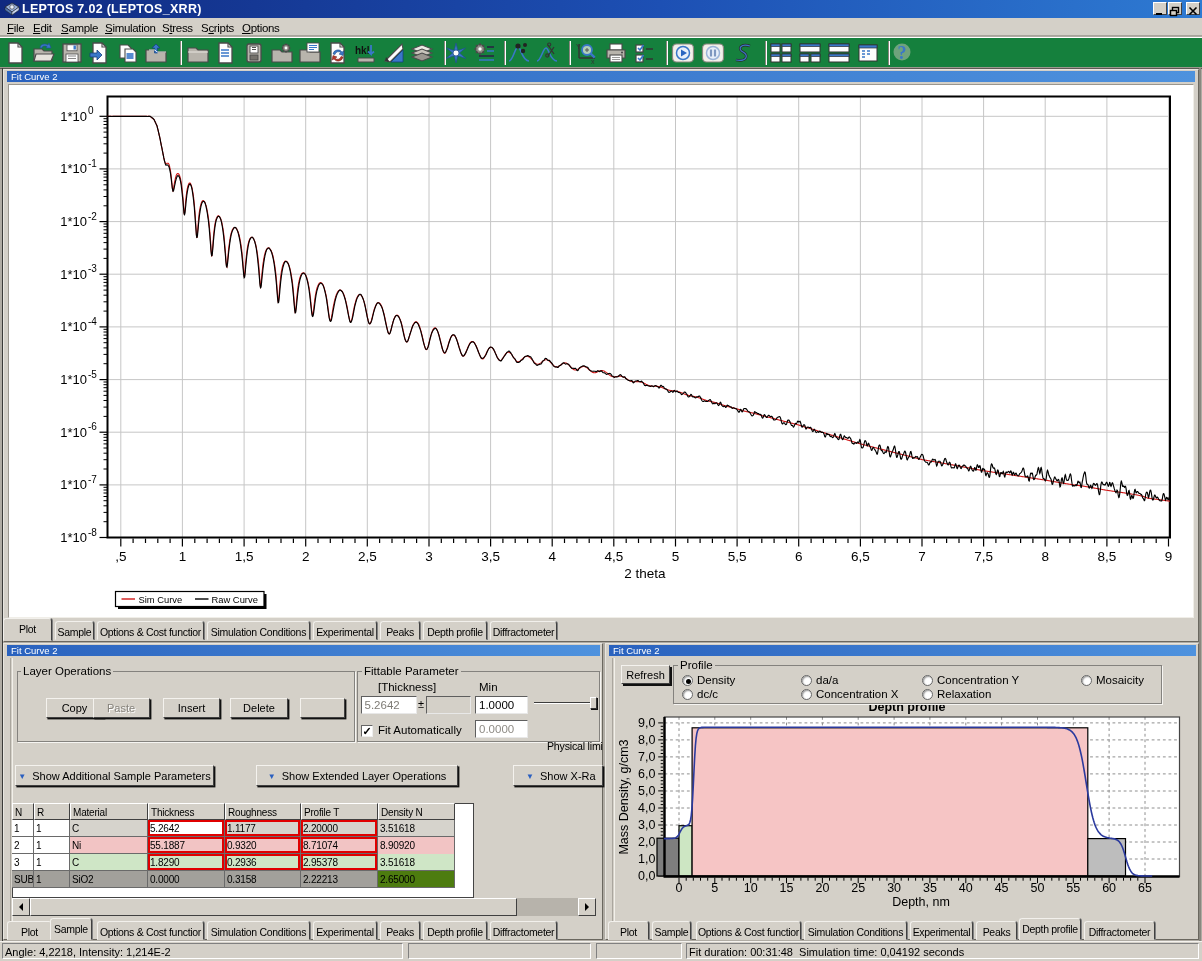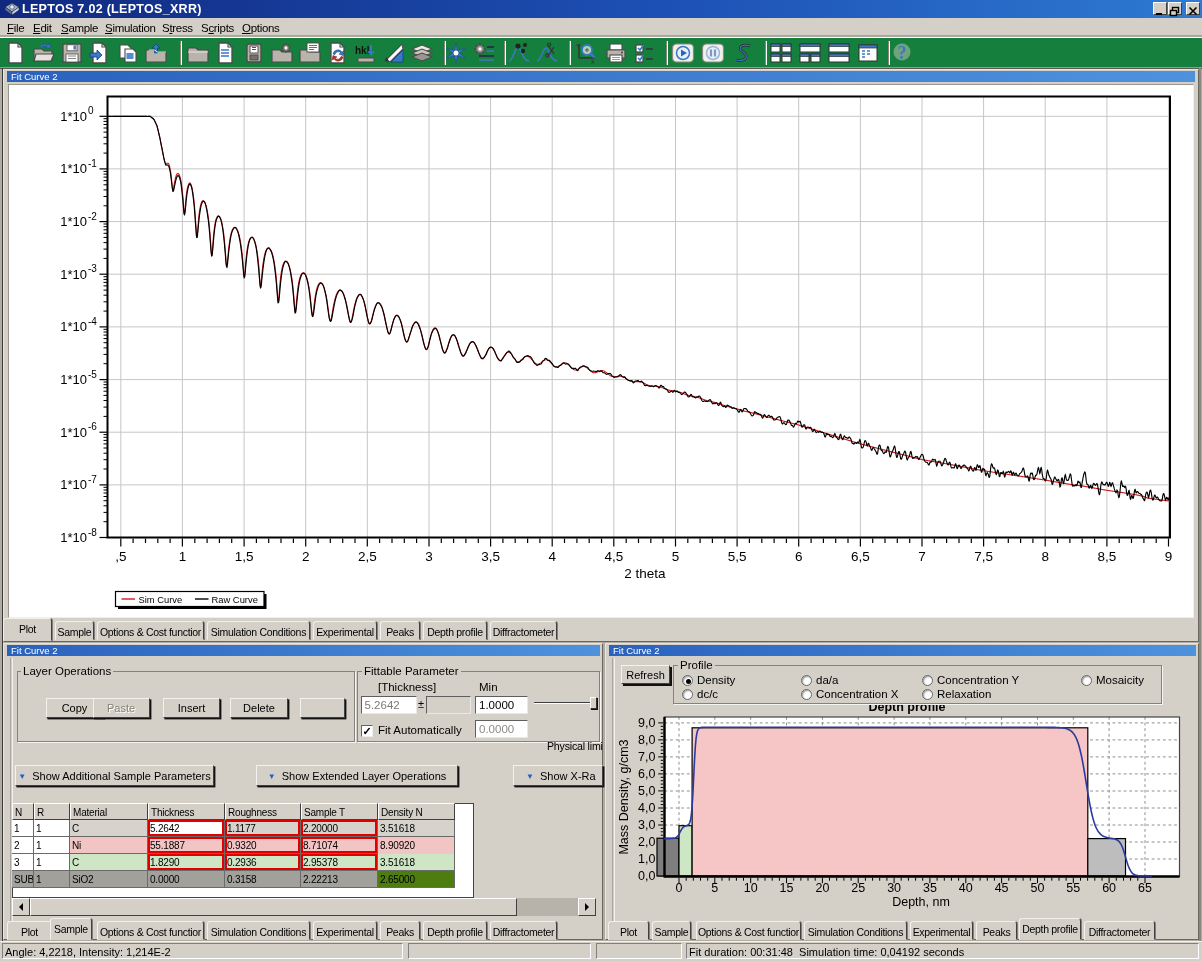--- a/index.html
+++ b/index.html
@@ -514,21 +514,21 @@
 <div class="abs" style="left:547px;top:724.5px;font-size:11.5px;width:65px;overflow:hidden;white-space:nowrap;font-size:10.6px;letter-spacing:-0.2px;margin-top:15px;">Physical limi</div>
 <div class="abs btn" style="left:15px;top:765px;width:199px;height:21px;padding-top:3.5px;"><span style="color:#2a5fc0;font-size:8px;vertical-align:1.5px;">▼</span>&nbsp; Show Additional Sample Parameters</div>
 <div class="abs btn" style="left:256px;top:765px;width:202px;height:21px;padding-top:3.5px;"><span style="color:#2a5fc0;font-size:8px;vertical-align:1.5px;">▼</span>&nbsp; Show Extended Layer Operations</div>
 <div class="abs btn" style="left:513px;top:765px;width:90px;height:21px;padding-top:3.5px;text-align:left;padding-left:12px;"><span style="color:#2a5fc0;font-size:8px;vertical-align:1.5px;">▼</span>&nbsp; Show X-Ra</div>
 <div class="abs" style="left:11.5px;top:802.5px;width:462px;height:95px;background:#fff;border:1px solid #444;"></div>
 <div class="cell hdr" style="left:12px;top:803px;width:22px;height:17px;">N</div>
 <div class="cell hdr" style="left:34px;top:803px;width:36px;height:17px;">R</div>
 <div class="cell hdr" style="left:70px;top:803px;width:78px;height:17px;">Material</div>
 <div class="cell hdr" style="left:148px;top:803px;width:77px;height:17px;">Thickness</div>
 <div class="cell hdr" style="left:225px;top:803px;width:76px;height:17px;">Roughness</div>
-<div class="cell hdr" style="left:301px;top:803px;width:77px;height:17px;">Sample T</div>
+<div class="cell hdr" style="left:301px;top:803px;width:77px;height:17px;">Profile T</div>
 <div class="cell hdr" style="left:378px;top:803px;width:77px;height:17px;">Density N</div>
 <div class="cell" style="left:12px;top:820px;width:22px;height:17px;background:#fff;">1</div>
 <div class="cell" style="left:34px;top:820px;width:36px;height:17px;background:#fff;">1</div>
 <div class="cell" style="left:70px;top:820px;width:78px;height:17px;background:#d6d3cc;">C</div>
 <div class="cell redb" style="left:148px;top:820px;width:77px;height:17px;background:#fff;">5.2642</div>
 <div class="cell redb" style="left:225px;top:820px;width:76px;height:17px;background:#d6d3cc;">1.1177</div>
 <div class="cell redb" style="left:301px;top:820px;width:77px;height:17px;background:#d6d3cc;">2.20000</div>
 <div class="cell" style="left:378px;top:820px;width:77px;height:17px;background:#d6d3cc;">3.51618</div>
 <div class="cell" style="left:12px;top:837px;width:22px;height:17px;background:#fff;">2</div>
 <div class="cell" style="left:34px;top:837px;width:36px;height:17px;background:#fff;">1</div>

